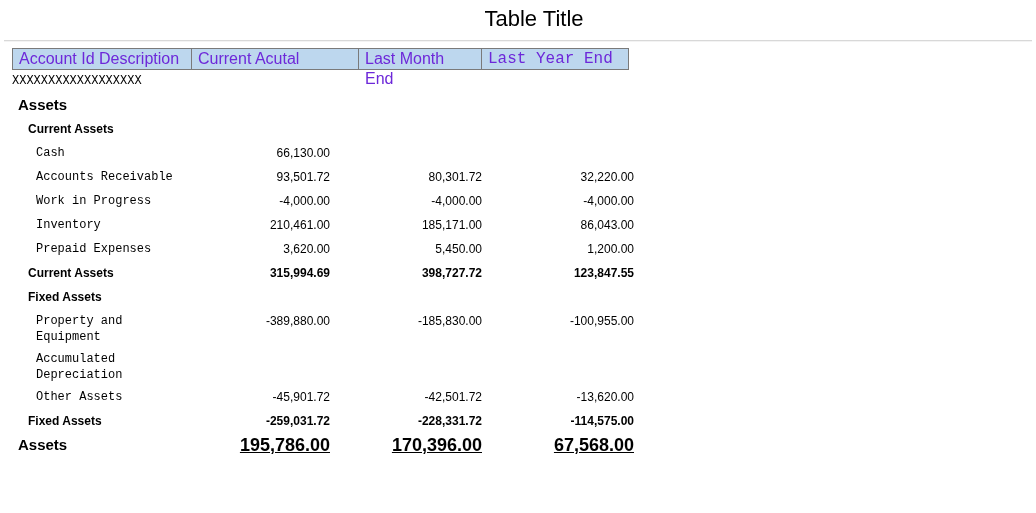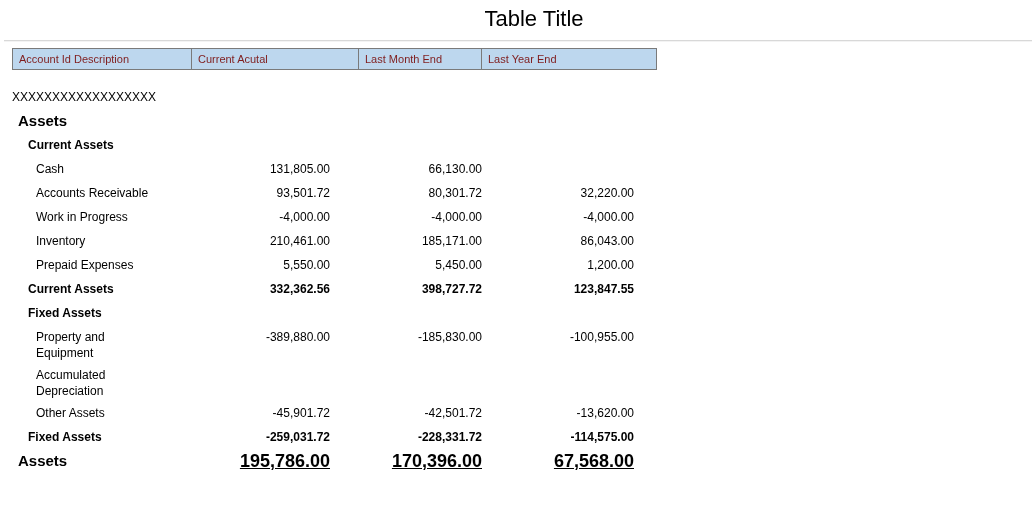--- a/index.html
+++ b/index.html
@@ -34,29 +34,29 @@
     display: flex;
     margin-left: 12px;
   }
   .header-cell {
     background: #bdd7ee;
     border: 1px solid #7a7a7a;
     box-sizing: border-box;
     height: 22px;
     line-height: 20px;
     padding: 0 6px;
-    font-size: 11px;
+    font-size: 16px;
     font-family: Verdana, Arial, sans-serif;
-    color: #7f1d1d;
+    color: #6d28d9;
     margin-right: -1px;
   }
   .hc1 { width: 180px; }
   .hc2 { width: 168px; }
   .hc3 { width: 124px; }
-  .hc4 { width: 176px; }
+  .hc4 { width: 148px; font-family: Liberation Mono, monospace; }
 
   .body-grid {
     margin-left: 12px;
     margin-top: 6px;
   }
   .row {
     display: flex;
     align-items: flex-start;
     min-height: 24px;
   }
@@ -69,41 +69,41 @@
   .cell-num {
     width: 152px;
     box-sizing: border-box;
     text-align: right;
     padding: 3px 26px 3px 0;
     line-height: 16px;
     font-variant-numeric: tabular-nums;
   }
   .ind0 { padding-left: 6px; }
   .ind1 { padding-left: 16px; }
-  .ind2 { padding-left: 24px; }
+  .ind2 { padding-left: 24px; font-family: Liberation Mono, monospace; }
   .big-bold { font-weight: bold; font-size: 15px; font-family: Arial, sans-serif; }
   .bold { font-weight: bold; }
   .grand-label {
     font-weight: bold;
     font-size: 15px;
     font-family: Arial, sans-serif;
     padding-left: 6px;
   }
   .grand-num {
     font-weight: bold;
     font-size: 18px;
     font-family: Arial, sans-serif;
     text-decoration: underline;
     padding-right: 26px;
   }
   .xrow {
-    font-family: Liberation Sans, sans-serif;
+    font-family: Liberation Mono, monospace;
     font-size: 12px;
     padding-left: 12px;
-    margin-top: 20px;
+    margin-top: 4px;
     letter-spacing: 0;
   }
 </style>
 </head>
 <body>
 
 <div class="page">
 
   <div class="title">Table Title</div>
   <div class="divider"></div>
@@ -122,21 +122,20 @@
     <div class="row">
       <div class="cell-label ind0 big-bold">Assets</div>
     </div>
 
     <div class="row">
       <div class="cell-label ind1 bold">Current Assets</div>
     </div>
 
     <div class="row">
       <div class="cell-label ind2">Cash</div>
-      <div class="cell-num">131,805.00</div>
       <div class="cell-num">66,130.00</div>
     </div>
     <div class="row">
       <div class="cell-label ind2">Accounts Receivable</div>
       <div class="cell-num">93,501.72</div>
       <div class="cell-num">80,301.72</div>
       <div class="cell-num">32,220.00</div>
     </div>
     <div class="row">
       <div class="cell-label ind2">Work in Progress</div>
@@ -145,27 +144,27 @@
       <div class="cell-num">-4,000.00</div>
     </div>
     <div class="row">
       <div class="cell-label ind2">Inventory</div>
       <div class="cell-num">210,461.00</div>
       <div class="cell-num">185,171.00</div>
       <div class="cell-num">86,043.00</div>
     </div>
     <div class="row">
       <div class="cell-label ind2">Prepaid Expenses</div>
-      <div class="cell-num">5,550.00</div>
+      <div class="cell-num">3,620.00</div>
       <div class="cell-num">5,450.00</div>
       <div class="cell-num">1,200.00</div>
     </div>
     <div class="row">
       <div class="cell-label ind1 bold">Current Assets</div>
-      <div class="cell-num bold">332,362.56</div>
+      <div class="cell-num bold">315,994.69</div>
       <div class="cell-num bold">398,727.72</div>
       <div class="cell-num bold">123,847.55</div>
     </div>
 
     <div class="row">
       <div class="cell-label ind1 bold">Fixed Assets</div>
     </div>
 
     <div class="row">
       <div class="cell-label ind2" style="max-width:120px;">Property and Equipment</div>

